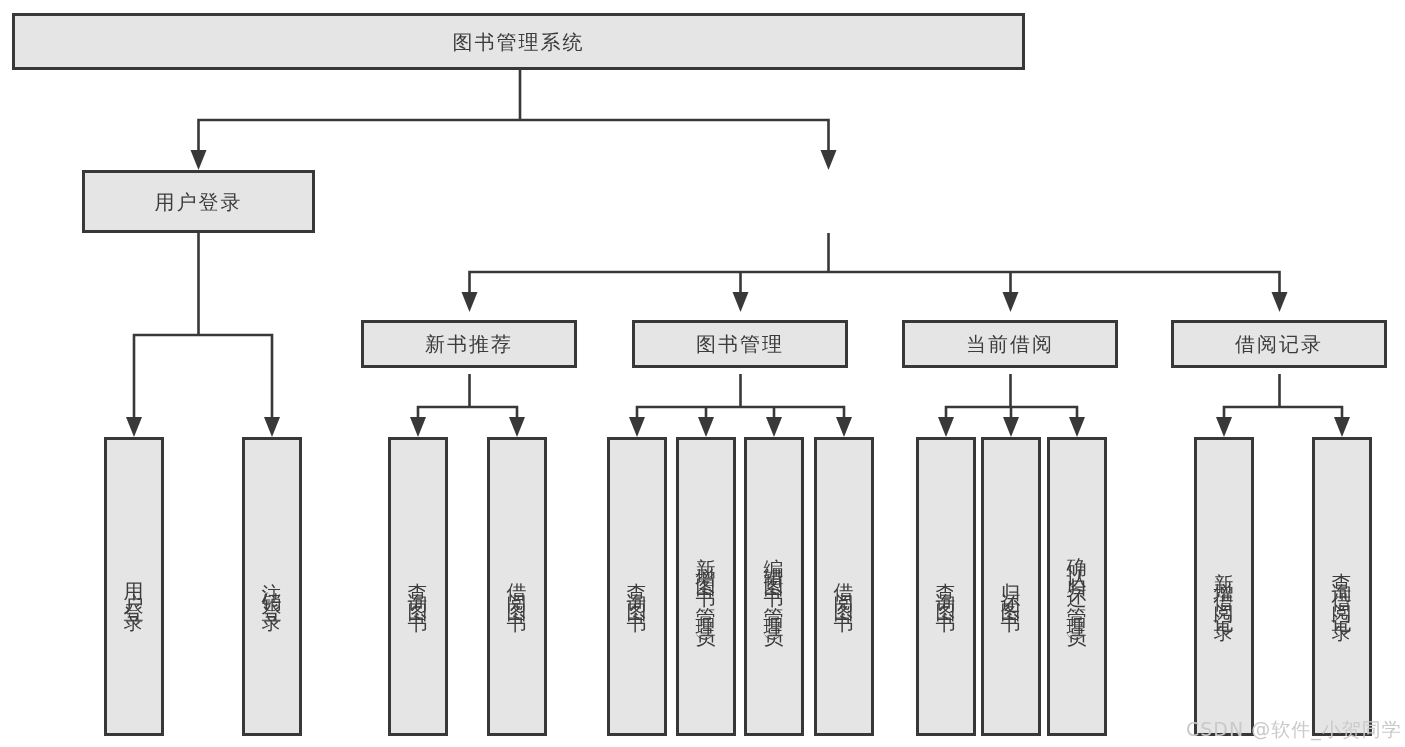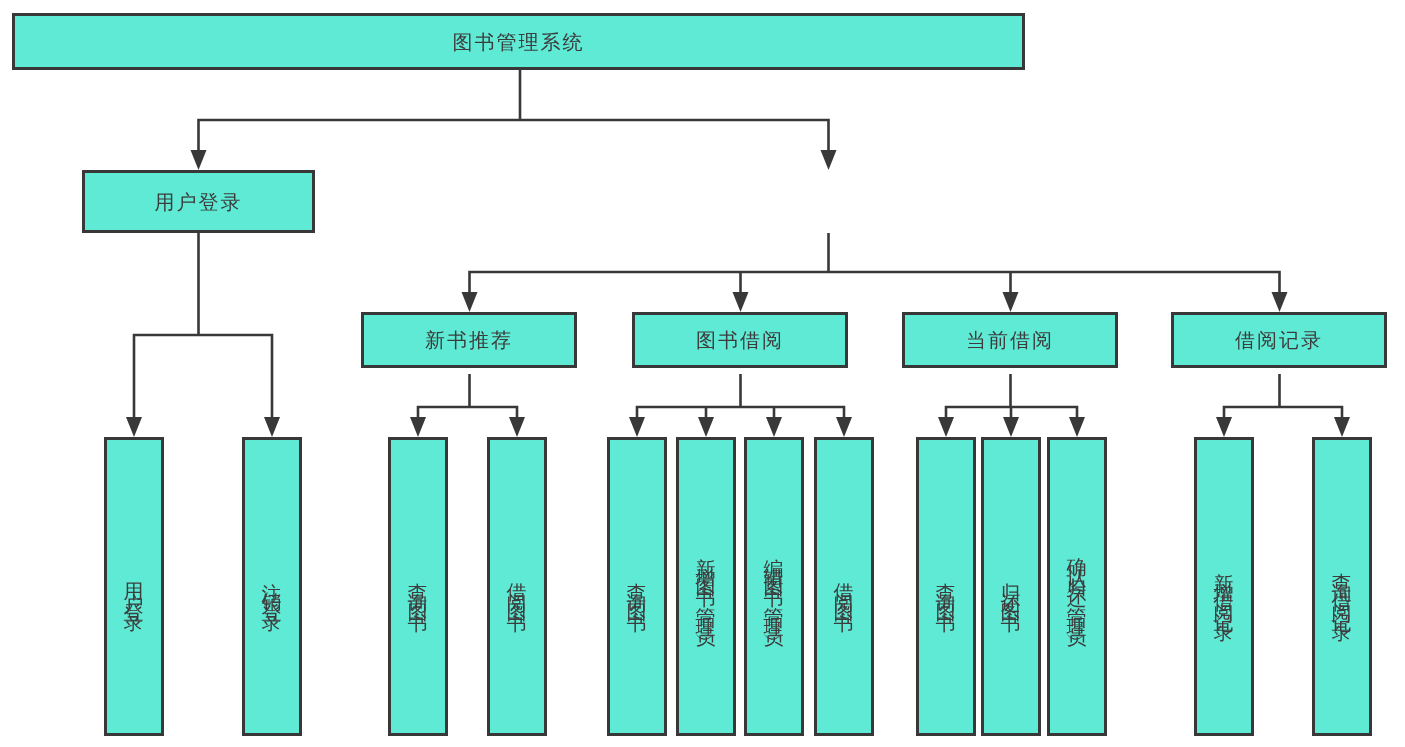--- a/index.html
+++ b/index.html
@@ -26,21 +26,21 @@
     stroke: #383838;
     stroke-width: 2.6;
   }
   .connectors polygon {
     fill: #383838;
     stroke: none;
   }
   .box {
     position: absolute;
     box-sizing: border-box;
-    background: #5eead4;
+    background: #e5e5e5;
     border: 3px solid #383838;
     display: flex;
     align-items: center;
     justify-content: center;
     color: #3c3c3c;
     font-size: 20px;
     line-height: 1;
     z-index: 1;
   }
   .h-label {
@@ -49,21 +49,21 @@
   }
   .v-label {
     writing-mode: vertical-rl;
     text-orientation: mixed;
     letter-spacing: 10px;
     line-height: 1.1;
     white-space: nowrap;
   }
   .root-box   { left: 12px;   top: 13px;  width: 1013px; height: 57px; }
   .lvl2-box   { top: 170px; height: 63px; width: 233px; }
-  .lvl3-box   { top: 312px; height: 56px; width: 216px; }
+  .lvl3-box   { top: 320px; height: 48px; width: 216px; }
   .leaf-box   { top: 437px; height: 299px; width: 60px; }
 
   .pos-user-login     { left: 82px;  }
   .pos-book-mgmt      { left: 712px; }
   .pos-new-book-rec   { left: 361px; }
   .pos-book-borrow    { left: 632px; }
   .pos-current-borrow { left: 902px; }
   .pos-borrow-records { left: 1171px; justify-content: center; }
 
   .pos-leaf-login      { left: 104px; }
@@ -149,21 +149,21 @@
   </div>
 
   <div class="box lvl2-box pos-user-login">
     <span class="h-label">用户登录</span>
   </div>
 
   <div class="box lvl3-box pos-new-book-rec">
     <span class="h-label">新书推荐</span>
   </div>
   <div class="box lvl3-box pos-book-borrow">
-    <span class="h-label">图书借阅</span>
+    <span class="h-label">图书管理</span>
   </div>
   <div class="box lvl3-box pos-current-borrow">
     <span class="h-label">当前借阅</span>
   </div>
   <div class="box lvl3-box pos-borrow-records">
     <span class="h-label">借阅记录</span>
   </div>
 
   <div class="box leaf-box pos-leaf-login">
     <span class="v-label">用户登录</span>
@@ -198,13 +198,14 @@
   <div class="box leaf-box pos-leaf-cb-confirm">
     <span class="v-label">确认归还（管理员）</span>
   </div>
   <div class="box leaf-box pos-leaf-br-add">
     <span class="v-label">新增借阅记录</span>
   </div>
   <div class="box leaf-box pos-leaf-br-query">
     <span class="v-label">查询借阅记录</span>
   </div>
 
+  <div class="watermark">CSDN @软件_小贺同学</div>
 </div>
 
 </body></html>

